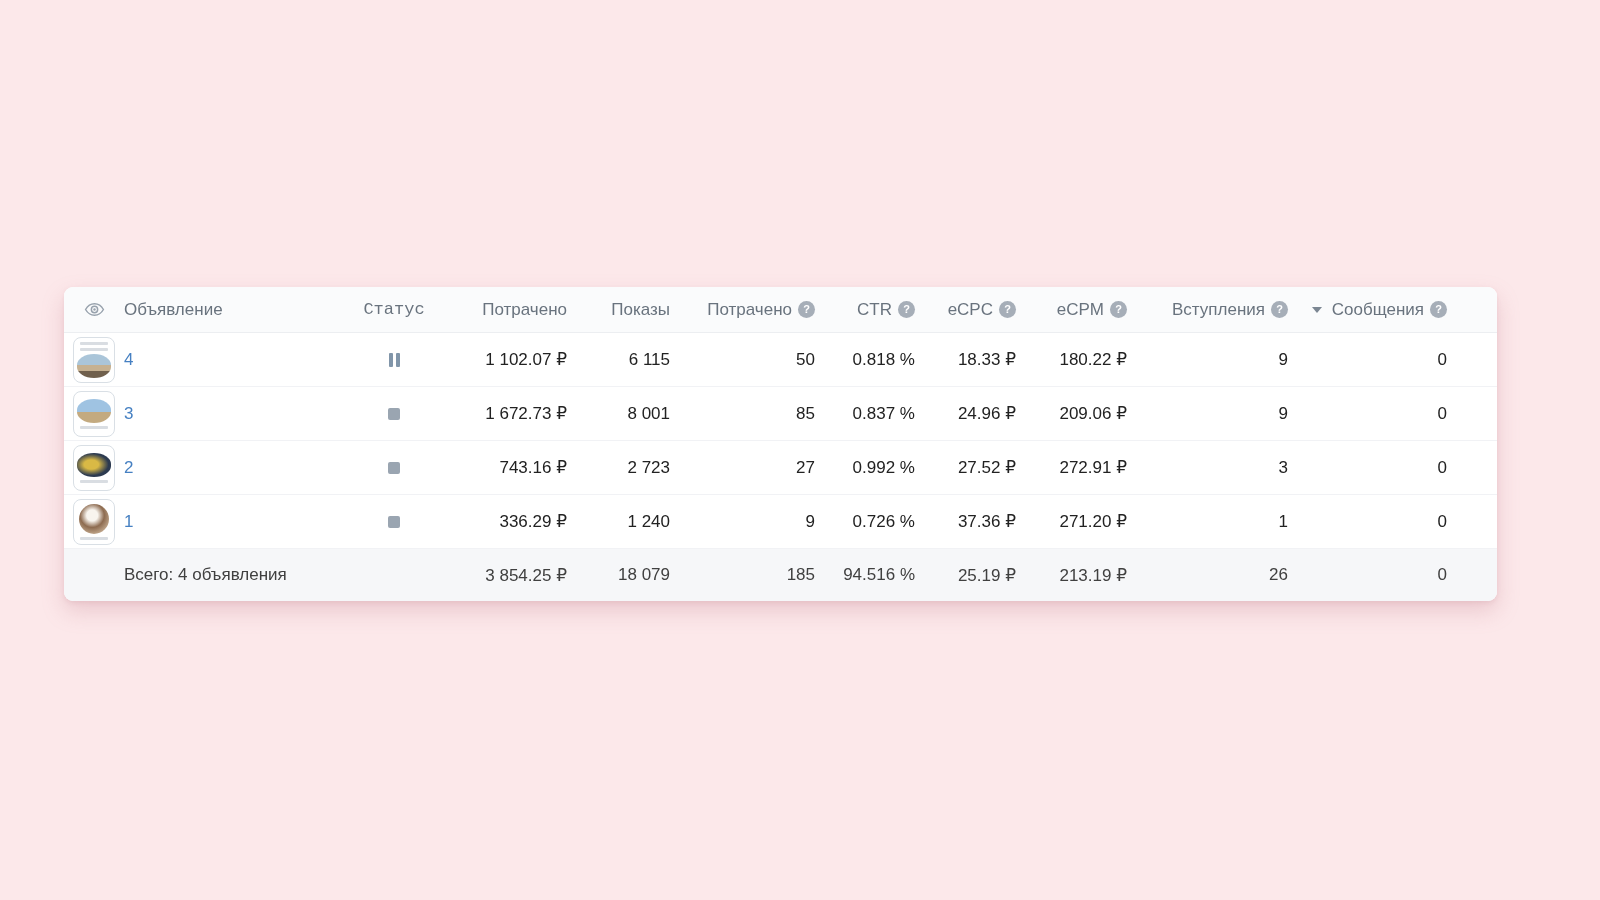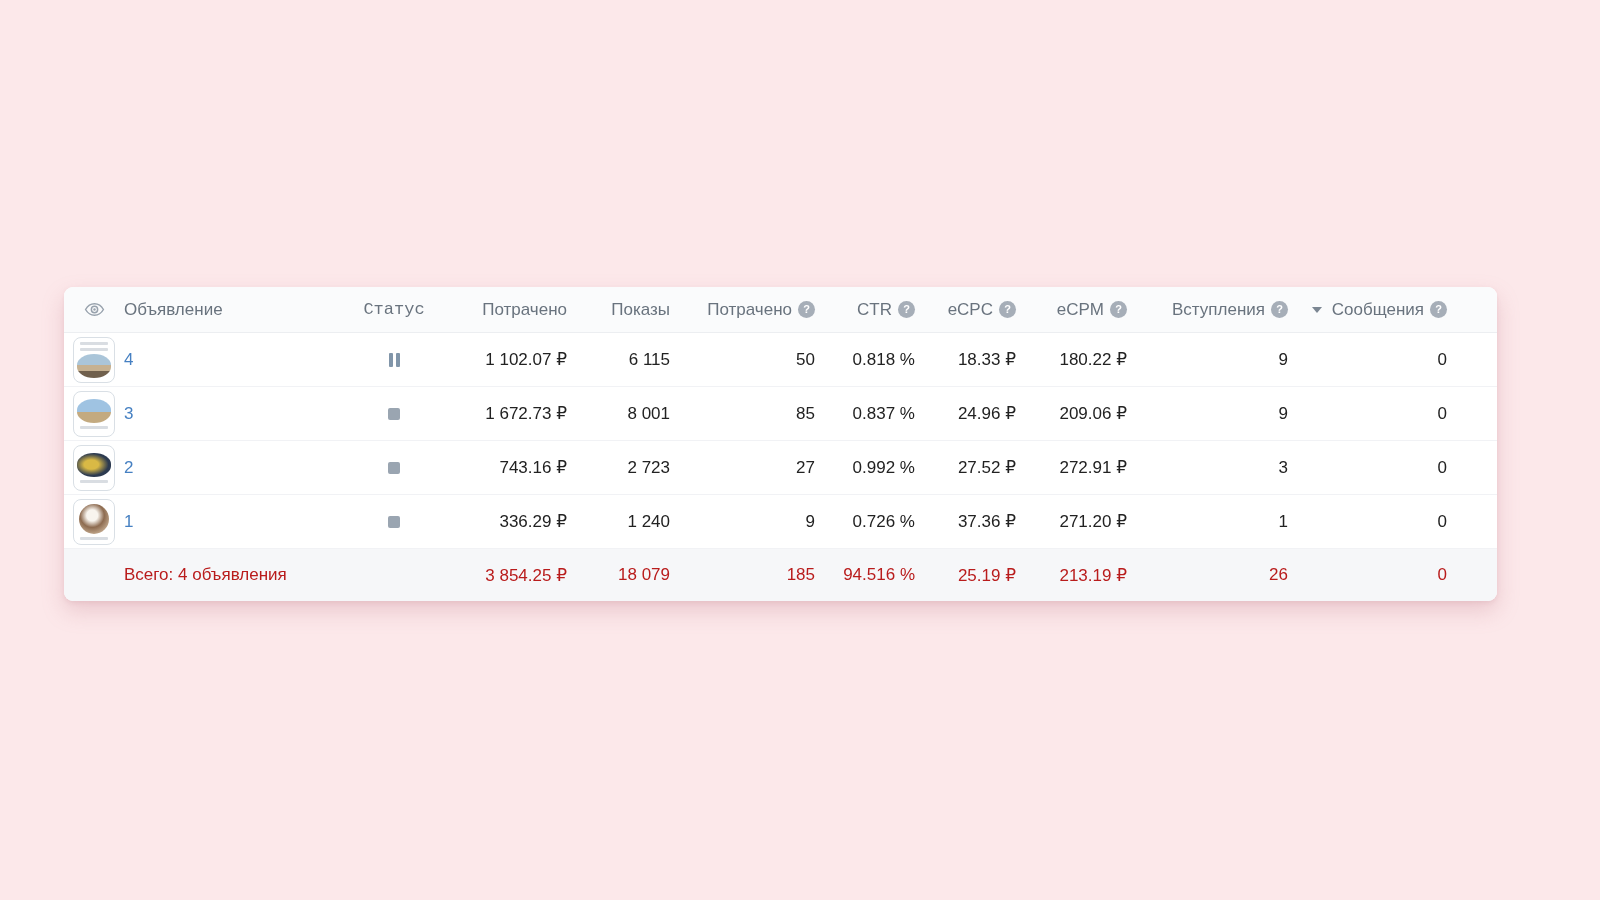--- a/index.html
+++ b/index.html
@@ -33,21 +33,21 @@
     color:#69737e;
   }
   .row {
     height:54px;
     background:#fff;
     border-bottom:1px solid #f1f2f5;
   }
   .tfoot {
     height:52px;
     background:#f6f7f9;
-    color:#b91c1c;
+    color:#404040;
   }
   .cell { white-space:nowrap; }
   .c-center { display:flex; justify-content:center; align-items:center;font-family:Liberation Mono, monospace; }
   .c-left { text-align:left; }
   .c-num { display:flex; justify-content:flex-end; align-items:center; gap:6px; text-align:center; }
   .head-label { color:#69737e; }
 
   
   .eye-wrap { display:flex; justify-content:center; align-items:center; cursor:pointer; }
 

